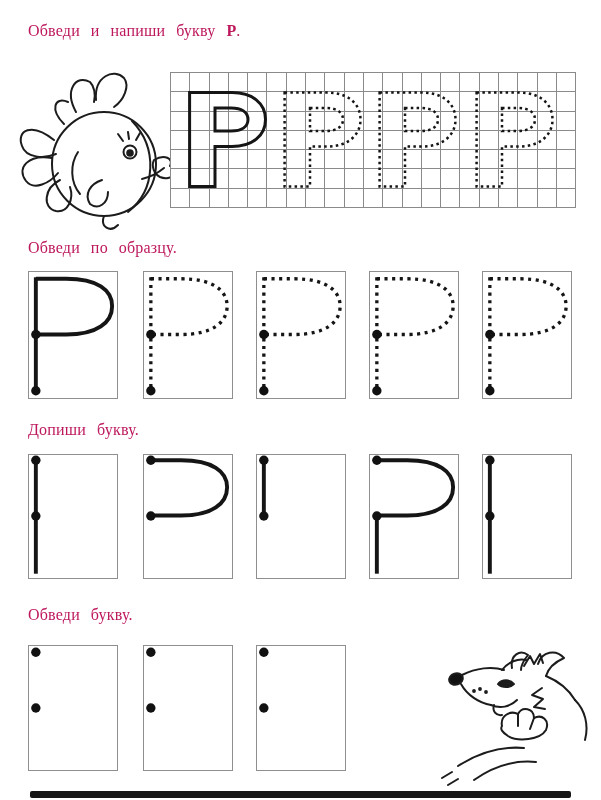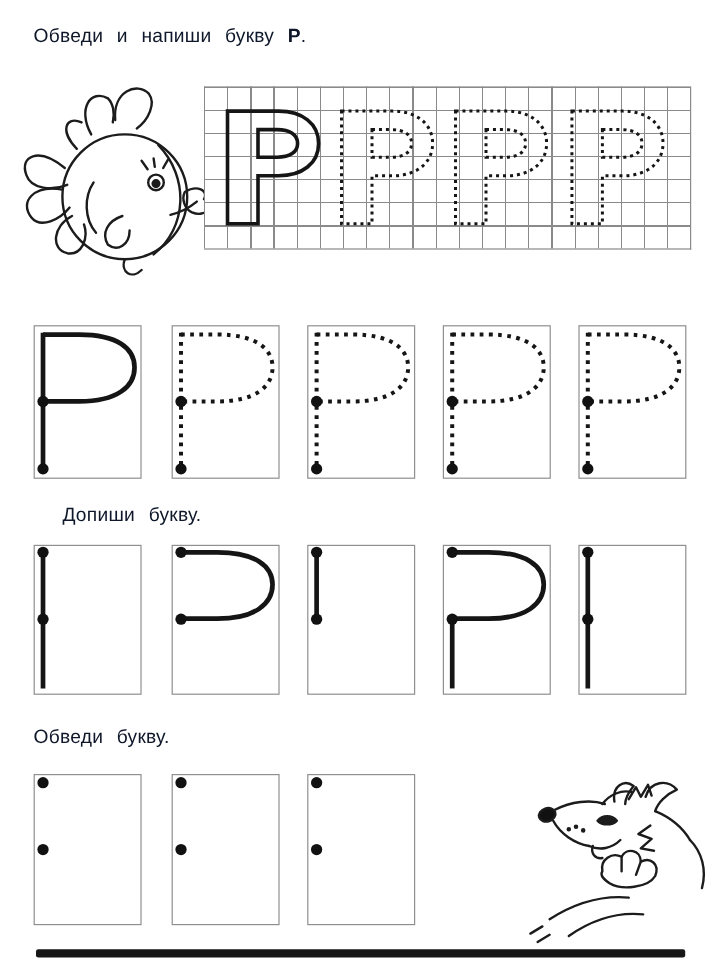--- a/index.html
+++ b/index.html
@@ -1,17 +1,17 @@
 <!DOCTYPE html>
 <html><head>
 <meta charset="utf-8">
 <style>
   html,body{margin:0;padding:0;background:#fff;}
   .page{position:relative;width:601px;height:800px;background:#fff;overflow:hidden;
-        font-family:Liberation Sans, sans-serif;color:#0f172a;}
+        font-family:Liberation Serif, serif;color:#be185d;}
   .heading{position:absolute;left:28px;font-size:16px;line-height:1;word-spacing:0.42em;letter-spacing:0.2px;white-space:nowrap;}
   .heading b{font-weight:700;}
   
   .grid{position:absolute;left:170px;top:72px;width:406px;height:136px;
         background-image:
           repeating-linear-gradient(to right,#8a8a8a 0 1px,transparent 1px 19.3px),
           repeating-linear-gradient(to bottom,#8a8a8a 0 1px,transparent 1px 19.3px);
         border-right:1px solid #8a8a8a;border-bottom:1px solid #8a8a8a;box-sizing:border-box;}
   .grid svg{position:absolute;top:19px;width:80px;height:97px;overflow:visible;}
   
@@ -70,20 +70,21 @@
       <path class="ink" stroke-width="2.5" stroke-dasharray="2.5 3.3" d="M1.6,1.6 H44 C64,1.6 77.5,12 77.5,28.5 C77.5,45 64,55.5 44,55.5 H27 V95.5 H1.6 Z M27,17 H43 C53.5,17 60,21.2 60,28.5 C60,35.8 53.5,40 43,40 H27 Z"></path>
     </svg>
     <svg style="left:208px;" viewBox="0 0 80 97">
       <path class="ink" stroke-width="2.5" stroke-dasharray="2.5 3.3" d="M1.6,1.6 H44 C64,1.6 77.5,12 77.5,28.5 C77.5,45 64,55.5 44,55.5 H27 V95.5 H1.6 Z M27,17 H43 C53.5,17 60,21.2 60,28.5 C60,35.8 53.5,40 43,40 H27 Z"></path>
     </svg>
     <svg style="left:305px;" viewBox="0 0 80 97">
       <path class="ink" stroke-width="2.5" stroke-dasharray="2.5 3.3" d="M1.6,1.6 H44 C64,1.6 77.5,12 77.5,28.5 C77.5,45 64,55.5 44,55.5 H27 V95.5 H1.6 Z M27,17 H43 C53.5,17 60,21.2 60,28.5 C60,35.8 53.5,40 43,40 H27 Z"></path>
     </svg>
   </div>
 
+  <div class="heading" style="top:240px;">Обведи по образцу.</div>
 
   <div class="row-trace">
     <div class="box b28">
       <svg viewBox="0 0 90 128">
         <path class="ink" stroke-width="4" d="M7,5 V122"></path>
         <path class="ink" stroke-width="4" d="M7,6.5 H38 C70,6.5 85,18 85,34.5 C85,51 70,63.5 38,63.5 H7"></path>
         <circle cx="7" cy="63.5" r="4.8" fill="#111"></circle>
         <circle cx="7" cy="121" r="4.8" fill="#111"></circle>
       </svg>
     </div>
@@ -114,21 +115,21 @@
     <div class="box b482">
       <svg viewBox="0 0 90 128">
         <path class="ink" stroke-width="3.4" stroke-dasharray="3.2 4.6" d="M7,5 V122"></path>
         <path class="ink" stroke-width="3.4" stroke-dasharray="3.2 4.6" d="M7,6.5 H38 C70,6.5 85,18 85,34.5 C85,51 70,63.5 38,63.5 H7"></path>
         <circle cx="7" cy="63.5" r="4.8" fill="#111"></circle>
         <circle cx="7" cy="121" r="4.8" fill="#111"></circle>
       </svg>
     </div>
   </div>
 
-  <div class="heading" style="top:422px;margin-left:24px;">Допиши букву.</div>
+  <div class="heading" style="top:422px;">Допиши букву.</div>
 
   <div class="row-complete">
     <div class="box b28">
       <svg viewBox="0 0 90 125">
         <path class="ink" stroke-width="4" d="M7,5 V121"></path>
         <circle cx="7" cy="5" r="4.8" fill="#111"></circle>
         <circle cx="7" cy="62" r="4.8" fill="#111"></circle>
       </svg>
     </div>
     <div class="box b143">

